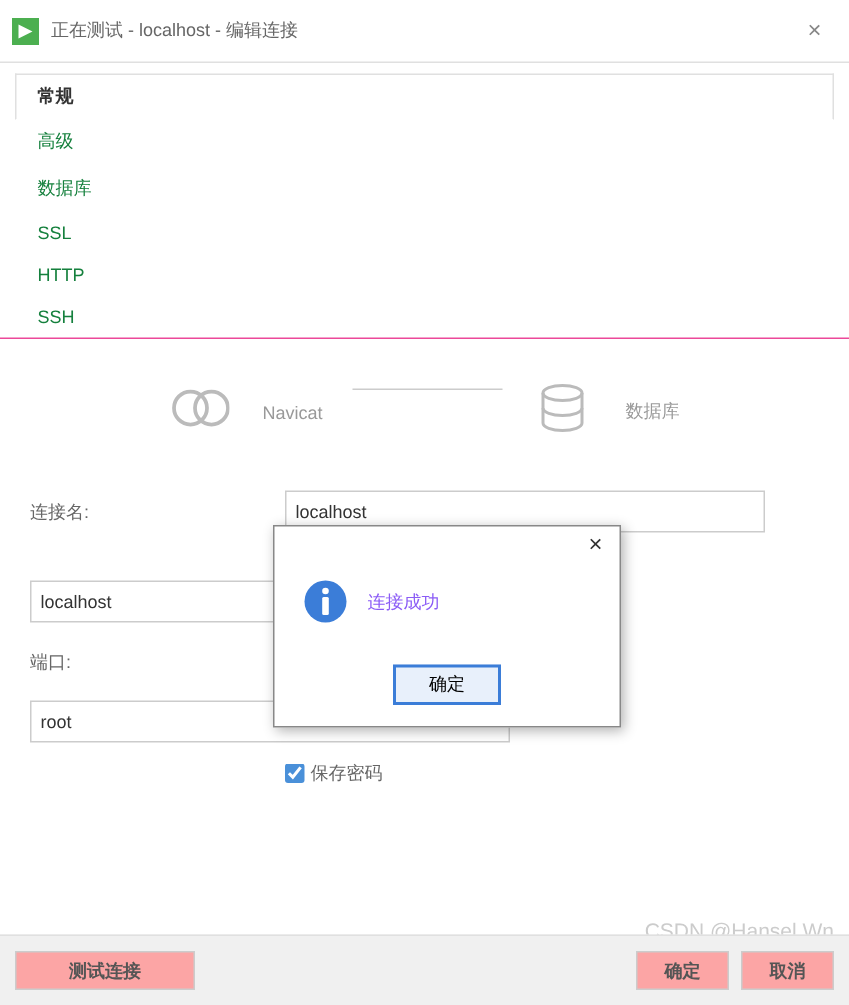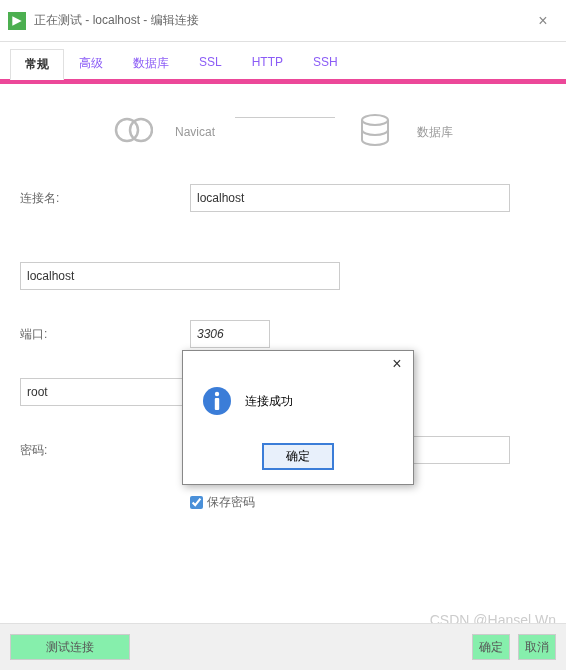--- a/index.html
+++ b/index.html
@@ -4,53 +4,53 @@
 <style>
 * { box-sizing: border-box; margin: 0; padding: 0; font-family: "Microsoft YaHei", sans-serif; }
 body { width: 566px; height: 670px; background: #fff; position: relative; overflow: hidden; }
 
 .titlebar { height: 42px; border-bottom: 1px solid #e0e0e0; display: flex; align-items: center; padding: 0 8px; }
 .app-icon { width: 18px; height: 18px; background: #4CAF50; margin-right: 8px; display: flex; align-items: center; justify-content: center; }
 .app-icon svg { width: 14px; height: 14px; }
 .title-text { font-size: 12px; color: #666; flex: 1; }
 .close-btn { width: 30px; height: 30px; display: flex; align-items: center; justify-content: center; font-size: 16px; color: #888; cursor: pointer; }
 
-.tabs { display: flex; padding: 6px 10px 0 10px; border-bottom: 5px solid #ec4899; }
-.tab { padding: 6px 14px; font-size: 12px; color: #8b5cf6; cursor: pointer; border: 1px solid transparent; }
+.tabs { display: flex; padding: 6px 10px 0 10px; border-bottom: 1px solid #ec4899; flex-direction: column; }
+.tab { padding: 6px 14px; font-size: 12px; color: #15803d; cursor: pointer; border: 1px solid transparent; }
 .tab.active { border: 1px solid #e0e0e0; border-bottom: 1px solid #fff; background: #fff; position: relative; top: 1px; color: #333; font-weight: bold; }
 
 .content { padding: 16px 20px; }
 
 .diagram { display: flex; align-items: center; justify-content: center; gap: 20px; padding: 10px 0 30px 0; }
 .diagram-item { display: flex; flex-direction: row; align-items: center; gap: 22px; }
 .diagram-label { font-size: 12px; color: #999; }
 .diagram-line { width: 100px; height: 1px; background: #ccc; position: relative; top: -15px; }
 .navicat-icon svg, .db-icon svg { width: 40px; height: 40px; }
 
-.form-row { display: flex; align-items: center; margin-bottom: 30px; }
+.form-row { display: flex; align-items: center; margin-bottom: 12px; }
 .form-label { width: 170px; font-size: 12px; color: #666; }
 .form-input { flex: 1; max-width: 320px; height: 24px; border: 1px solid #ccc; padding: 13px 6px; font-size: 12px; color: #333; }
 .form-input.port { max-width: 80px; font-style: italic; }
 .gap { height: 20px; }
 
 .checkbox-row { display: flex; align-items: center; margin-left: 170px; gap: 4px; }
 .checkbox { width: 13px; height: 13px; accent-color: #4a90d9; }
 .checkbox-label { font-size: 12px; color: #666; }
 
 .footer { position: absolute; bottom: 0; left: 0; right: 0; padding: 10px; display: flex; gap: 8px; background: #f0f0f0; border-top: 1px solid #e0e0e0; }
-.btn { height: 26px; padding: 0 6px; font-size: 12px; color: #555; background: #86efac; border: 1px solid #ccc; cursor: pointer; }
+.btn { height: 26px; padding: 0 18px; font-size: 12px; color: #555; background: #fca5a5; border: 1px solid #ccc; cursor: pointer; font-weight: bold; }
 .btn-test { min-width: 120px; }
 .spacer { flex: 1; }
 
 .modal { position: absolute; left: 182px; top: 350px; width: 232px; background: #fff; border: 1px solid #888; box-shadow: 2px 2px 8px rgba(0,0,0,0.3); }
 .modal-header { display: flex; justify-content: flex-end; padding: 4px 6px; }
 .modal-close { font-size: 16px; color: #333; cursor: pointer; width: 20px; text-align: center; }
 .modal-body { display: flex; align-items: center; gap: 12px; padding: 8px 18px 18px 18px; }
 .info-icon { width: 32px; height: 32px; }
-.modal-msg { font-size: 12px; color: #000000; }
+.modal-msg { font-size: 12px; color: #8b5cf6; }
 .modal-footer { display: flex; justify-content: center; padding: 8px 0 14px 0; }
 .modal-ok { padding: 3px 22px; font-size: 12px; border: 2px solid #3b7dd8; background: #e8f0fb; cursor: pointer; }
 
 .watermark { position: absolute; right: 10px; bottom: 42px; font-size: 14px; color: #ccc; }
 </style>
 </head>
 <body>
 
 <div class="titlebar">
   <div class="app-icon">
@@ -103,24 +103,20 @@
   <div class="form-row">
     <input class="form-input" value="localhost" style="">
   </div>
   <div class="form-row">
     <div class="form-label">端口:</div>
     <input class="form-input port" value="3306" style="">
   </div>
   <div class="form-row">
     <input class="form-input" value="root" style="">
   </div>
-  <div class="form-row">
-    <div class="form-label">密码:</div>
-    <input class="form-input" value="•••••••••" style="">
-  </div>
   <div class="checkbox-row">
     <input type="checkbox" class="checkbox" checked="" style="">
     <span class="checkbox-label">保存密码</span>
   </div>
 </div>
 
 <div class="modal">
   <div class="modal-header">
     <div class="modal-close">×</div>
   </div>

